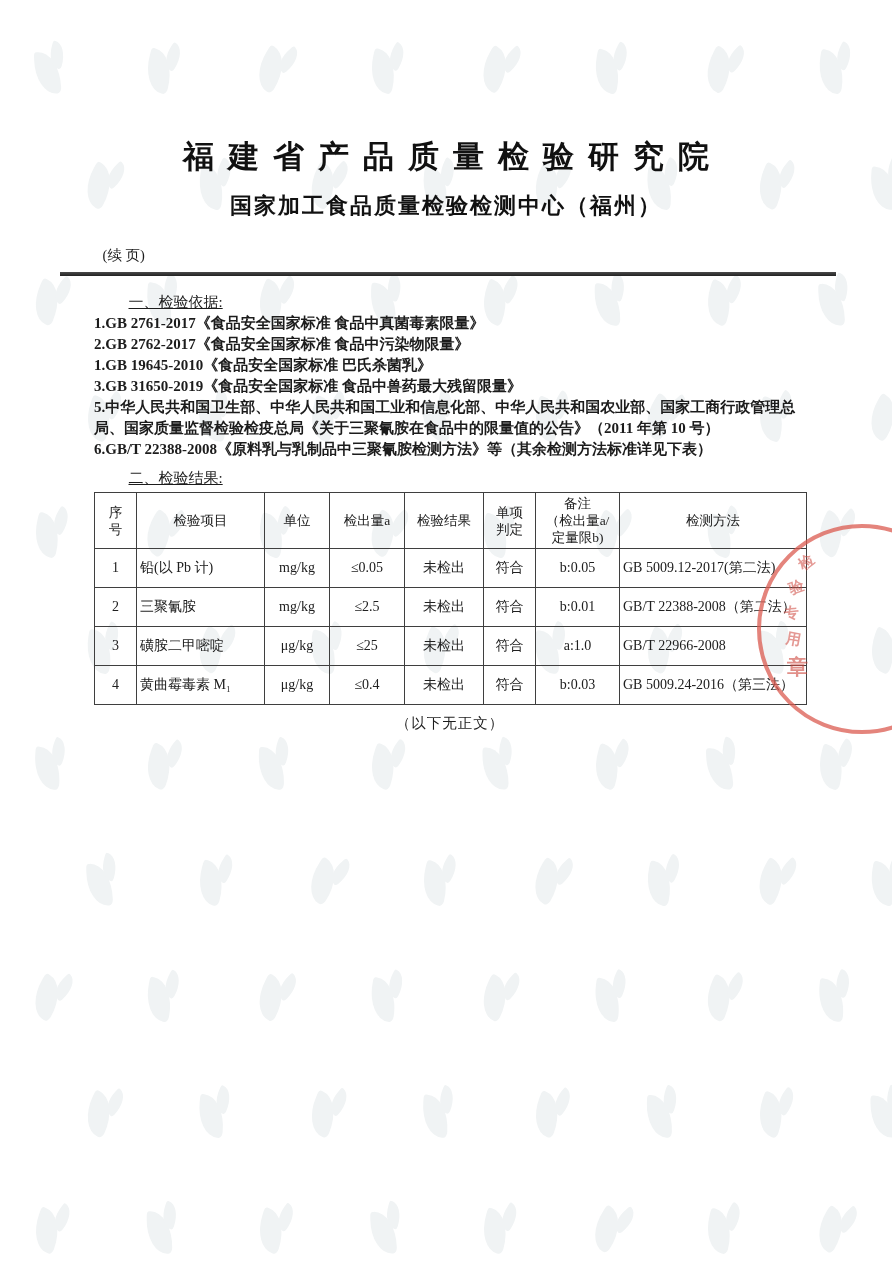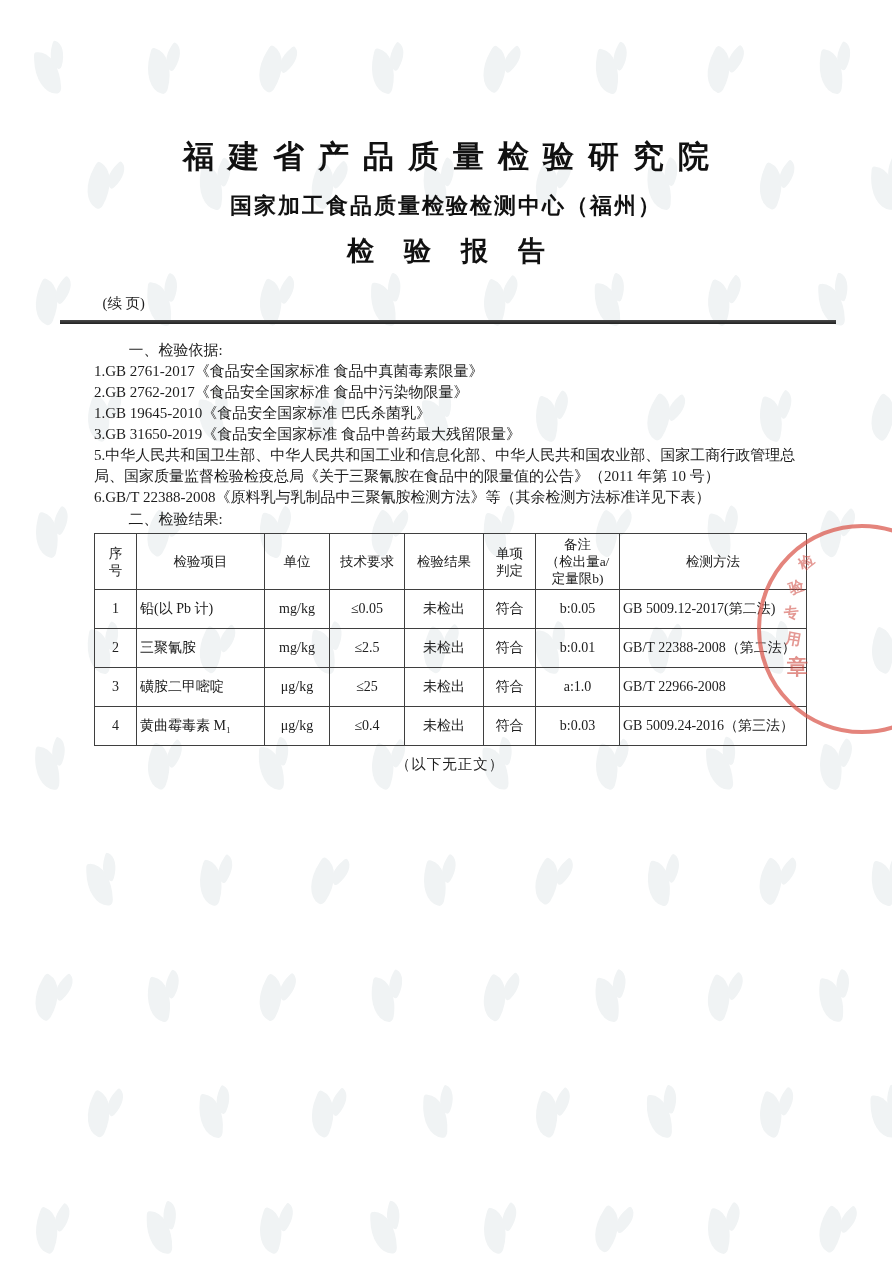--- a/index.html
+++ b/index.html
@@ -70,23 +70,23 @@
   .meta-center{ width: 16%; text-align: center; }
   .meta-right { width: 42%; text-align: right; }
   .rule {
     margin: 7px 56px 0 60px;
     height: 4px;
     background: linear-gradient(#4a4a4a, #222);
   }
 
   
   .body { margin: 16px 0 0 94px; width: 712px; font-size: 15px; }
-  .sec-heading { text-indent: 2.3em; line-height: 21px; }
+  .sec-heading { text-indent: 2.3em; line-height: 21px; text-decoration: underline; }
   .basis-item  { line-height: 21px; }
-  #basis-list { margin-bottom: 1px; }
+  #basis-list { margin-bottom: 8px; font-weight: bold; }
 
   
   table.results {
     margin-top: 3px;
     border-collapse: collapse;
     table-layout: fixed;
     width: 712px;
     font-size: 14px;
   }
   table.results th, table.results td {
@@ -221,21 +221,20 @@
       <div class="wm" style="left: 594px; top: 1204px; transform: rotate(17deg);"></div>
       <div class="wm" style="left: 706px; top: 1204px; transform: rotate(-2deg);"></div>
       <div class="wm" style="left: 818px; top: 1204px; transform: rotate(15deg);"></div>
     </div>
 
   <div class="content">
     <div class="inst-title">福建省产品质量检验研究院</div>
 
     <div class="center-title">国家加工食品质量检验检测中心（福州）</div>
 
-    <div class="report-title">检验报告</div>
 
     <div class="meta-row">
       <div class="meta-center">
         <span>(续 页)</span>
       </div>
     </div>
 
     <div class="rule"></div>
 
     <div class="body">
@@ -262,21 +261,21 @@
             <col style="width:52px">
           <col style="width:84px">
             <col style="width:187px">
         </colgroup>
         <thead>
           <tr id="thead-row">
               <th>序
 号</th>
               <th>检验项目</th>
               <th>单位</th>
-              <th>技术要求</th>
+              <th>检出量a</th>
               <th>检验结果</th>
               <th>单项
 判定</th>
               <th>备注
 （检出量a/
 定量限b)</th>
               <th>检测方法</th>
             </tr>
         </thead>
         <tbody id="tbody-rows">

